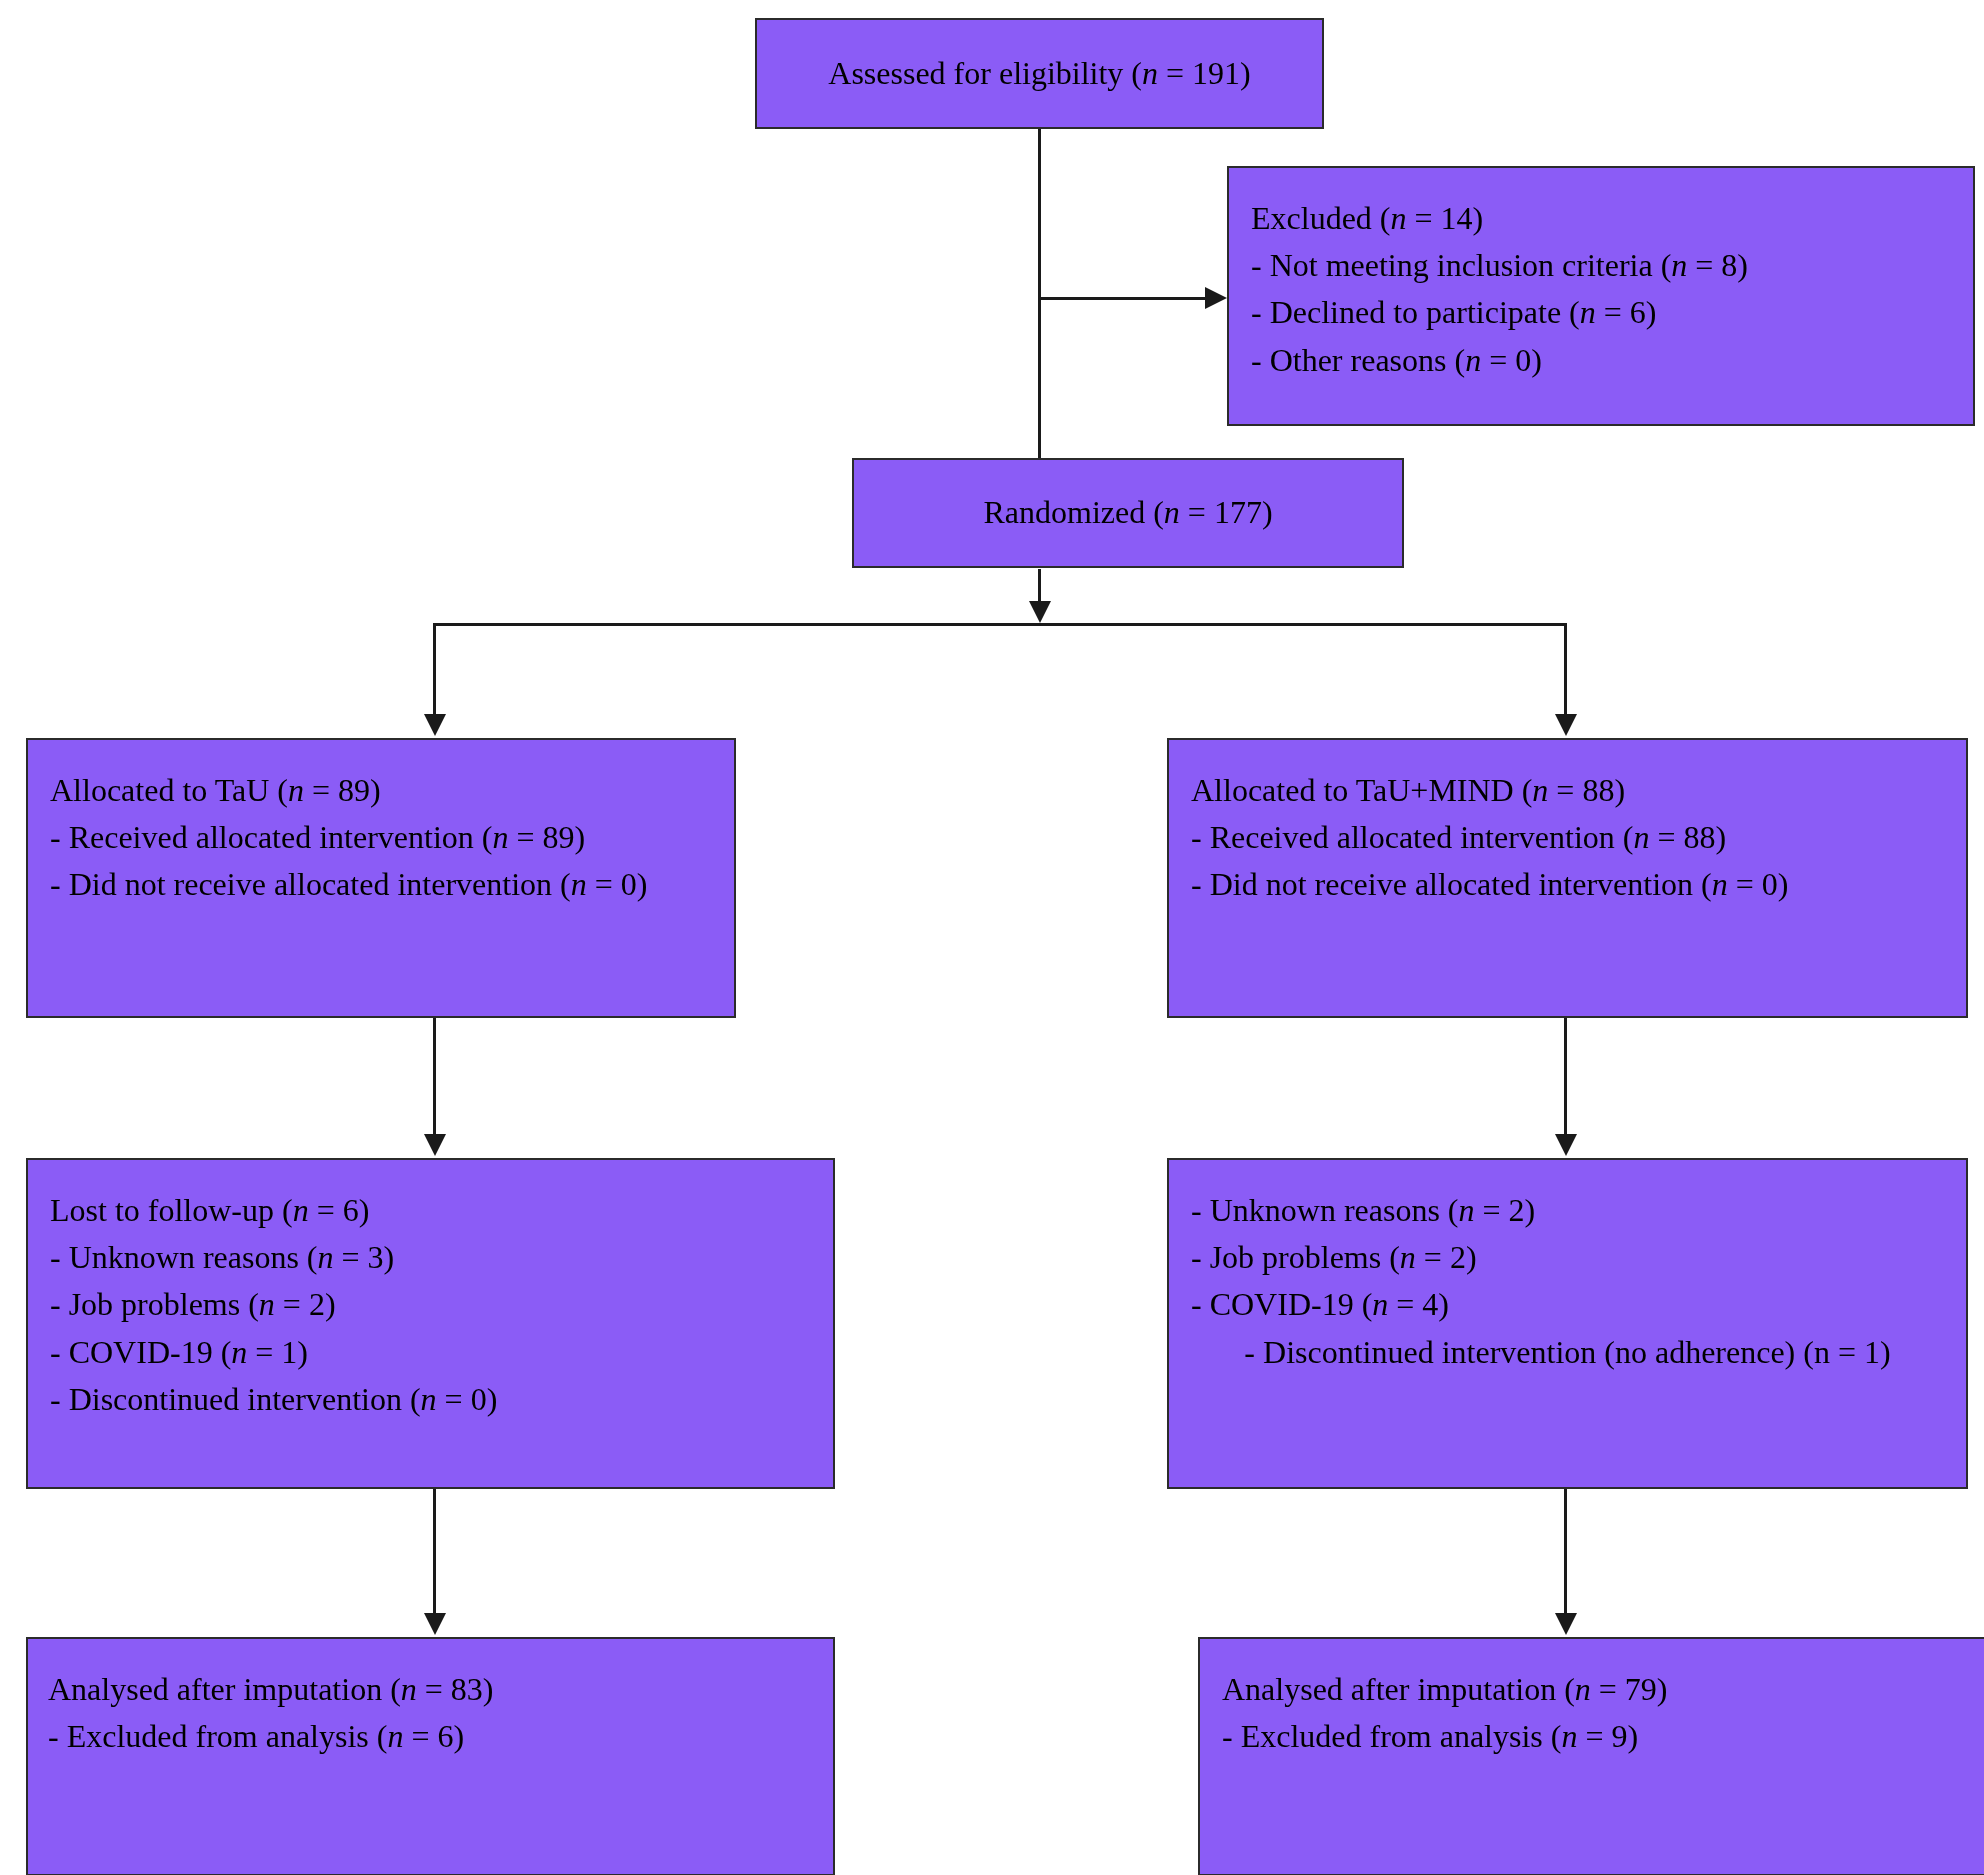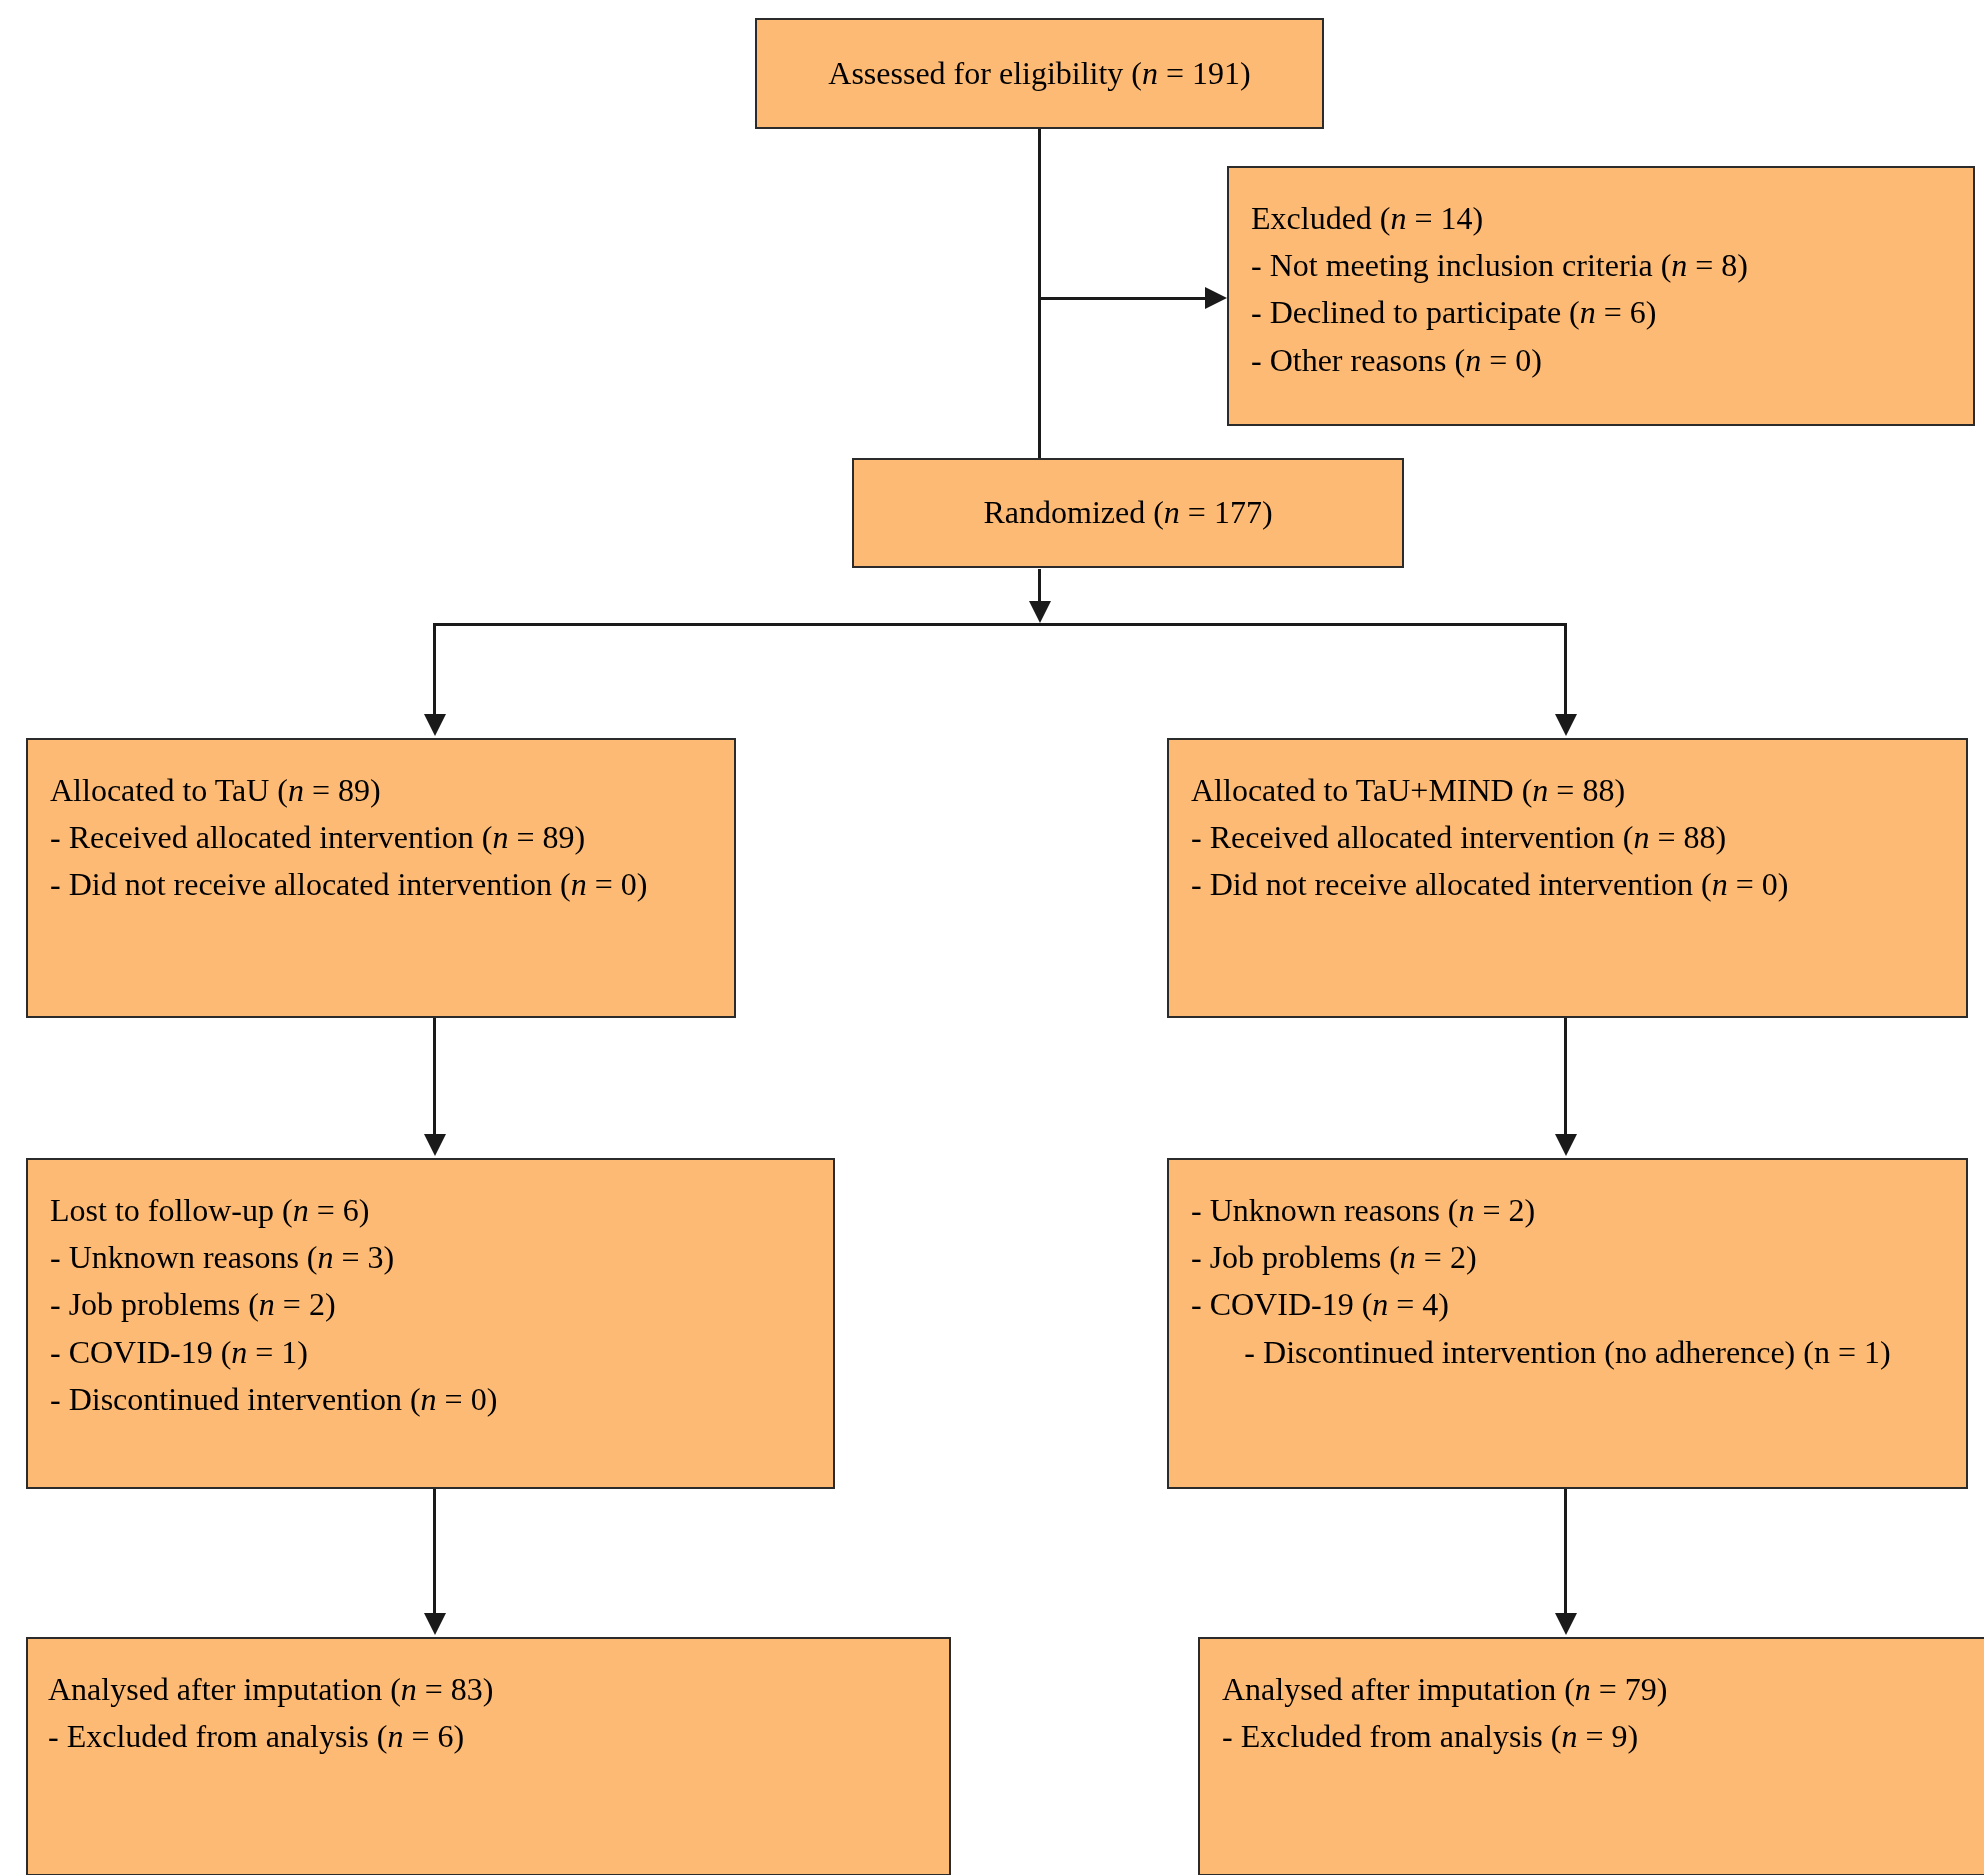--- a/index.html
+++ b/index.html
@@ -14,21 +14,21 @@
     height: 1875px;
     background: #ffffff;
     overflow: hidden;
     font-family: "Liberation Serif", "DejaVu Serif", serif;
     color: #000000;
   }
   .box {
     position: absolute;
     box-sizing: border-box;
     border: 2.9px solid #2b2b2b;
-    background: #fdba74;
+    background: #8b5cf6;
     padding: 26.5px 22px 14.7px 22px;
   }
   .box-line {
     font-size: 32px;
     line-height: 1.48;
     white-space: nowrap;
     color: #000000;
   }
   .box-line.wrap {
     white-space: normal;
@@ -141,21 +141,21 @@
     <div class="box-line">- Discontinued intervention (<i class="nvar">n</i> = 0)</div>
   </div>
 
   <div class="box" style="left:1167px; top:1158px; width:801px; height:331px;">
     <div class="box-line">- Unknown reasons (<i class="nvar">n</i> = 2)</div>
     <div class="box-line">- Job problems (<i class="nvar">n</i> = 2)</div>
     <div class="box-line">- COVID-19 (<i class="nvar">n</i> = 4)</div>
     <div class="box-line wrap">- Discontinued intervention (no adherence) (n = 1)</div>
   </div>
 
-  <div class="box" style="left:26px; top:1637px; width:925px; height:239px;padding-left:20px;">
+  <div class="box" style="left:26px; top:1637px; width:809px; height:239px;padding-left:20px;">
     <div class="box-line">Analysed after imputation (<i class="nvar">n</i> = 83)</div>
     <div class="box-line">- Excluded  from analysis (<i class="nvar">n</i> = 6)</div>
   </div>
 
   <div class="box" style="left:1167px; top:1637px; width:801px; height:239px;margin-left:31px;">
     <div class="box-line">Analysed after imputation (<i class="nvar">n</i> = 79)</div>
     <div class="box-line">- Excluded  from analysis (<i class="nvar">n</i> = 9)</div>
   </div>
 
 </div>

